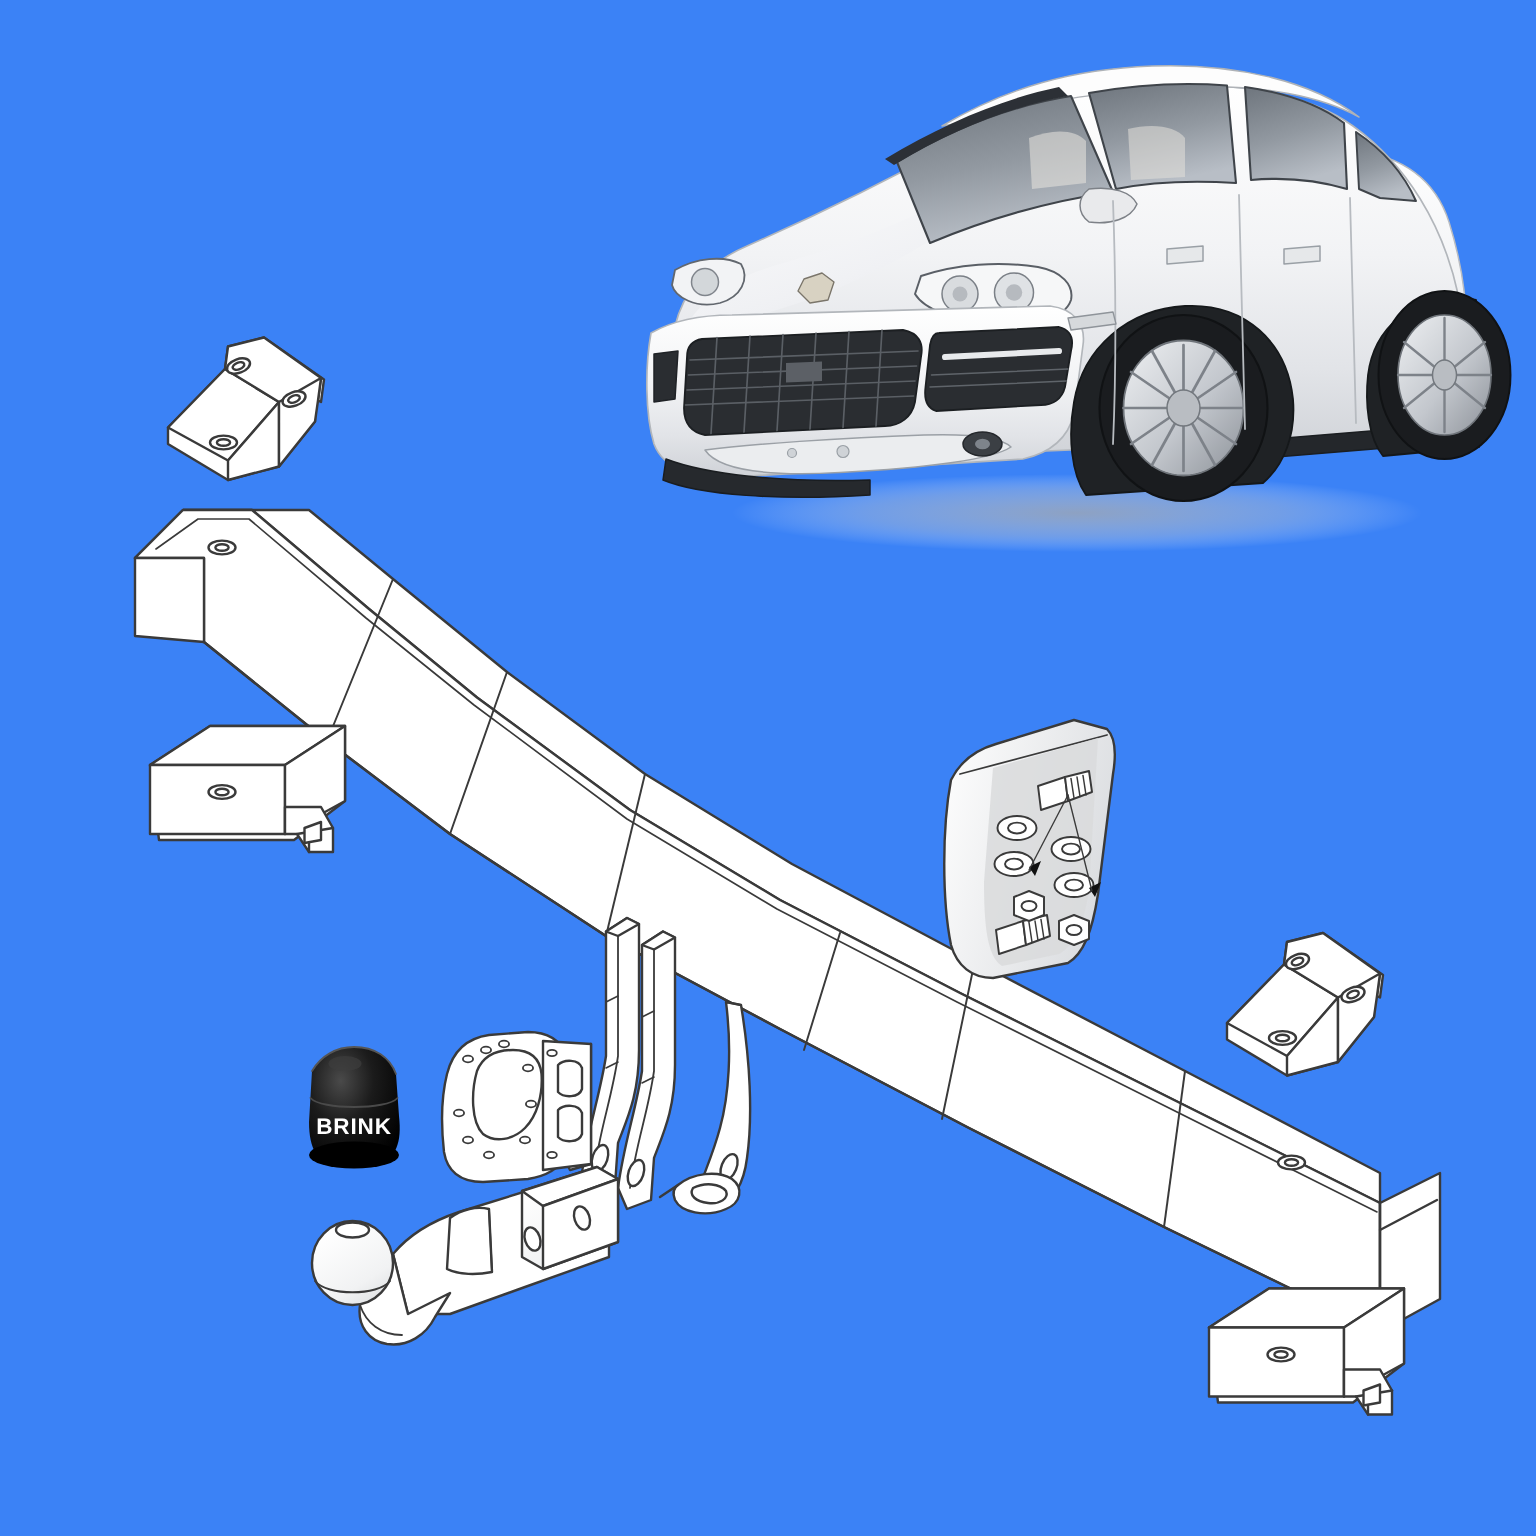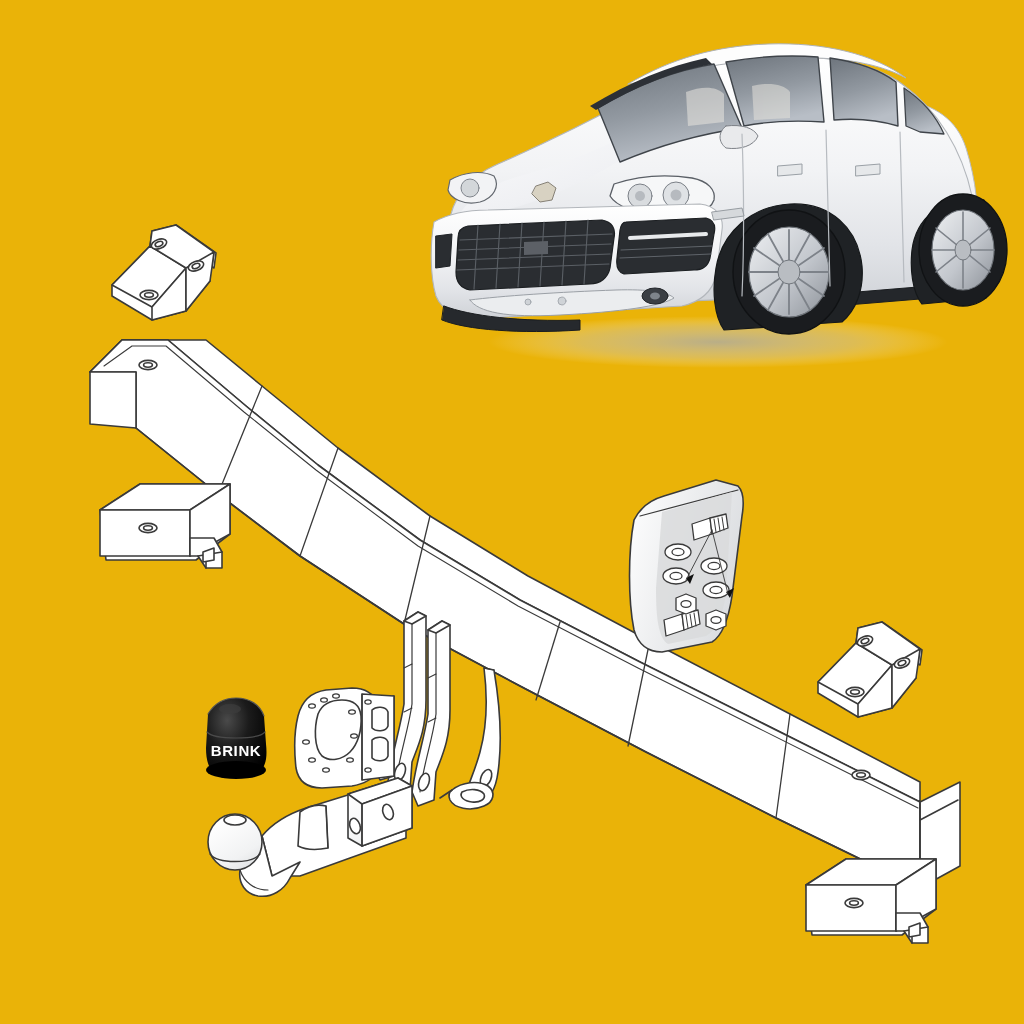--- a/index.html
+++ b/index.html
@@ -2,21 +2,21 @@
 <html><head>
 <meta charset="utf-8">
 <title>Towbar Kit Product Image</title>
 <style>
   html,body{margin:0;padding:0;background:#ffffff;}
   body{
     width:1024px;height:1024px;
     font-family:"Liberation Sans", sans-serif;
     overflow:hidden;position:relative;
   }
-  #stage{position:relative;width:1024px;height:1024px;background:#eab308;}
+  #stage{position:relative;width:1024px;height:1024px;background:#3b82f6;}
   #stage svg{position:absolute;top:0;left:0;width:1024px;height:1024px;}
 </style>
 </head>
 <body>
 
 <div id="stage">
 
   <svg viewBox="0 0 1024 1024" xmlns="http://www.w3.org/2000/svg">
     <defs>
       <linearGradient id="carBody" x1="0" y1="0" x2="0" y2="1">

